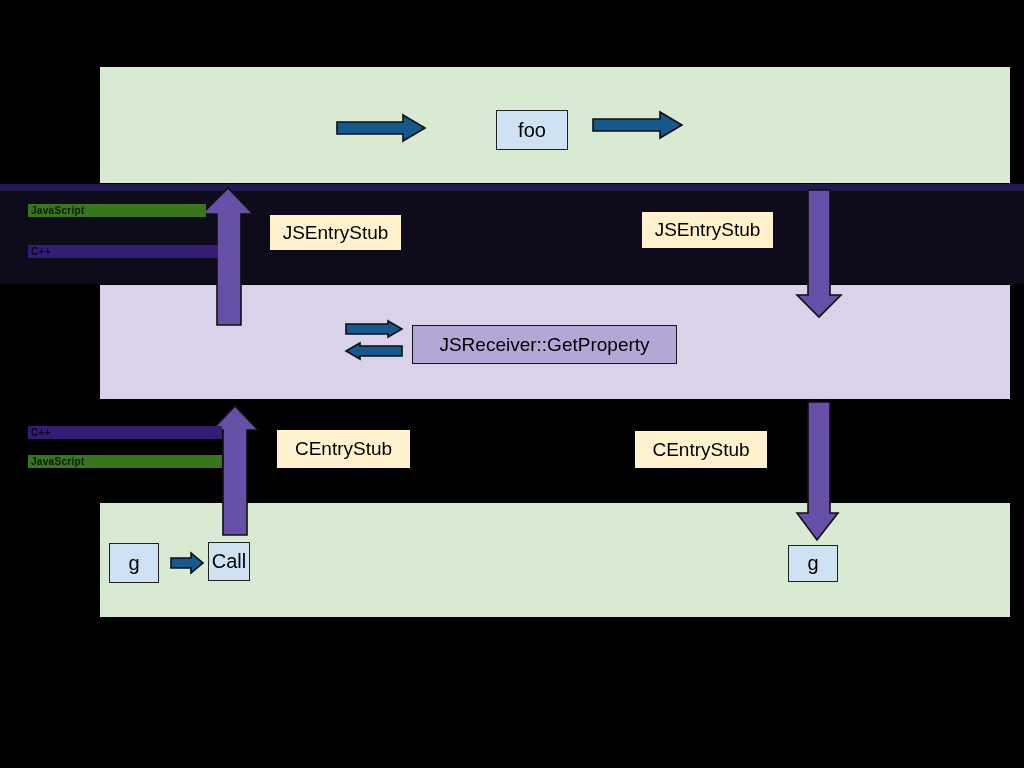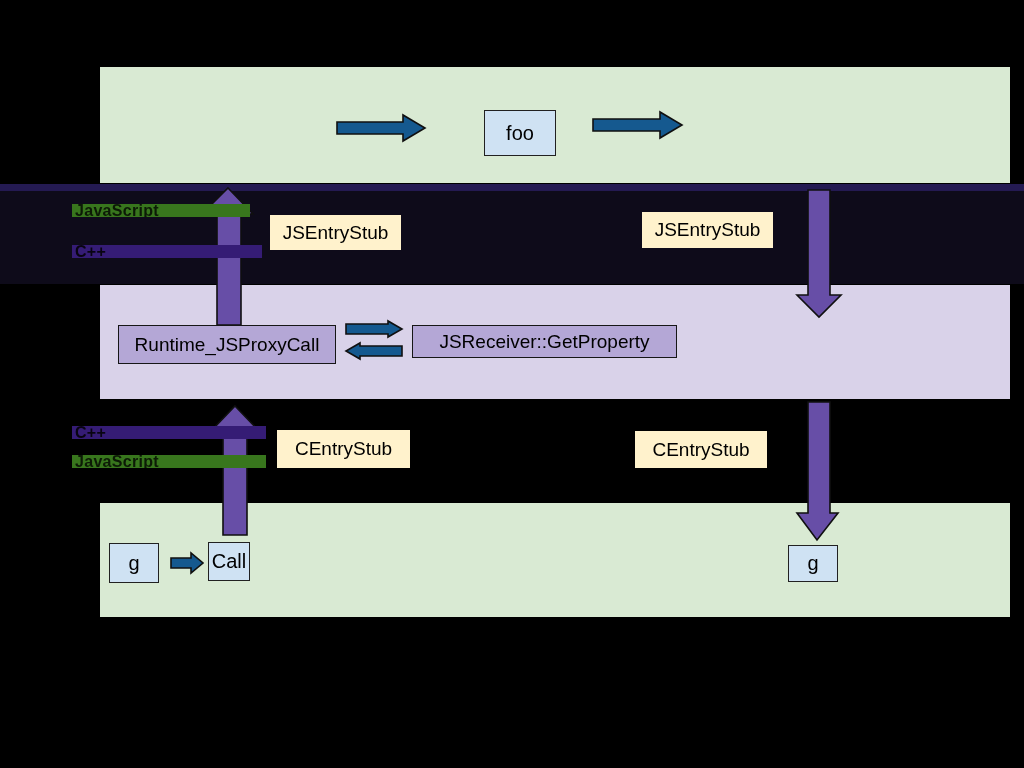--- a/index.html
+++ b/index.html
@@ -24,22 +24,22 @@
     position:absolute;display:flex;align-items:center;justify-content:center;
     color:#000;font-size:19px;box-sizing:border-box;text-align:center;
   }
   .runtime-box{
     position:absolute;display:flex;align-items:center;justify-content:center;
     border:1.5px solid #161616;color:#000;font-size:19px;box-sizing:border-box;
   }
   .lang-bar{
     position:absolute;height:13px;display:flex;align-items:center;
     padding-left:3px;box-sizing:border-box;
-    font-size:16px;font-weight:bold;color:rgba(0,0,0,0.78);
-    letter-spacing:0.3px;overflow:hidden;white-space:nowrap;margin-left:44px;
+    font-size:10px;font-weight:bold;color:rgba(0,0,0,0.78);
+    letter-spacing:0.3px;overflow:hidden;white-space:nowrap;
   }
   #arrow-layer{position:absolute;left:0;top:0;width:1024px;height:768px;pointer-events:none;}
   #arrow-layer polygon{stroke:#101010;stroke-width:1.6;stroke-linejoin:miter;}
 </style>
 </head>
 <body>
 
 <div id="stage">
 
   <div class="band" id="band-js-top" style="background-color: rgb(217, 234, 211);"></div>
@@ -65,33 +65,32 @@
 
     <polygon points="402,346 360,346 360,343 346,351 360,359 360,356 402,356" fill="#15598f"></polygon>
 
     <polygon points="235,406 258,430 247,430 247,535 223,535 223,430 212,430" fill="#674ea7"></polygon>
 
     <polygon points="808,402 830,402 830,513 838,513 817,540 797,513 808,513" fill="#674ea7"></polygon>
 
     <polygon points="171,558 191,558 191,553 203,563 191,573 191,568 171,568" fill="#15598f"></polygon>
   </svg>
 
-  <div class="node" style="left: 484px; top: 110px; width: 72px; height: 46px; background-color: rgb(207, 226, 243);">foo</div>
+  <div class="node" style="left: 496px; top: 110px; width: 72px; height: 40px; background-color: rgb(207, 226, 243);">foo</div>
 
   <div class="lang-bar" style="left: 28px; top: 204px; width: 178px; background-color: rgb(56, 118, 29);">JavaScript</div>
 
   <div class="lang-bar" style="left: 28px; top: 245px; width: 190px; color: rgba(0, 0, 0, 0.85); background-color: rgb(53, 28, 117);">C++</div>
 
   <div class="stub-label" style="left: 270px; top: 215px; width: 131px; height: 35px; background-color: rgb(255, 242, 204);">JSEntryStub</div>
 
   <div class="stub-label" style="left: 642px; top: 212px; width: 131px; height: 36px; background-color: rgb(255, 242, 204);">JSEntryStub</div>
 
-  <div class="runtime-box" style="left: 118px; top: 325px; width: 218px; height: 39px; background-color: rgb(180, 167, 214);">Runtime_JSProxyCall</div>
 
-  <div class="runtime-box" style="left: 412px; top: 325px; width: 265px; height: 33px; background-color: rgb(180, 167, 214);">JSReceiver::GetProperty</div>
+  <div class="runtime-box" style="left: 412px; top: 325px; width: 265px; height: 39px; background-color: rgb(180, 167, 214);">JSReceiver::GetProperty</div>
 
   <div class="lang-bar" style="left: 28px; top: 426px; width: 194px; color: rgba(0, 0, 0, 0.85); background-color: rgb(53, 28, 117);">C++</div>
 
   <div class="lang-bar" style="left: 28px; top: 455px; width: 194px; background-color: rgb(56, 118, 29);">JavaScript</div>
 
   <div class="stub-label" style="left: 277px; top: 430px; width: 133px; height: 38px; background-color: rgb(255, 242, 204);">CEntryStub</div>
 
   <div class="stub-label" style="left: 635px; top: 431px; width: 132px; height: 37px; background-color: rgb(255, 242, 204);">CEntryStub</div>
 
   <div class="node" style="left: 109px; top: 543px; width: 50px; height: 40px; background-color: rgb(207, 226, 243);">g</div>

